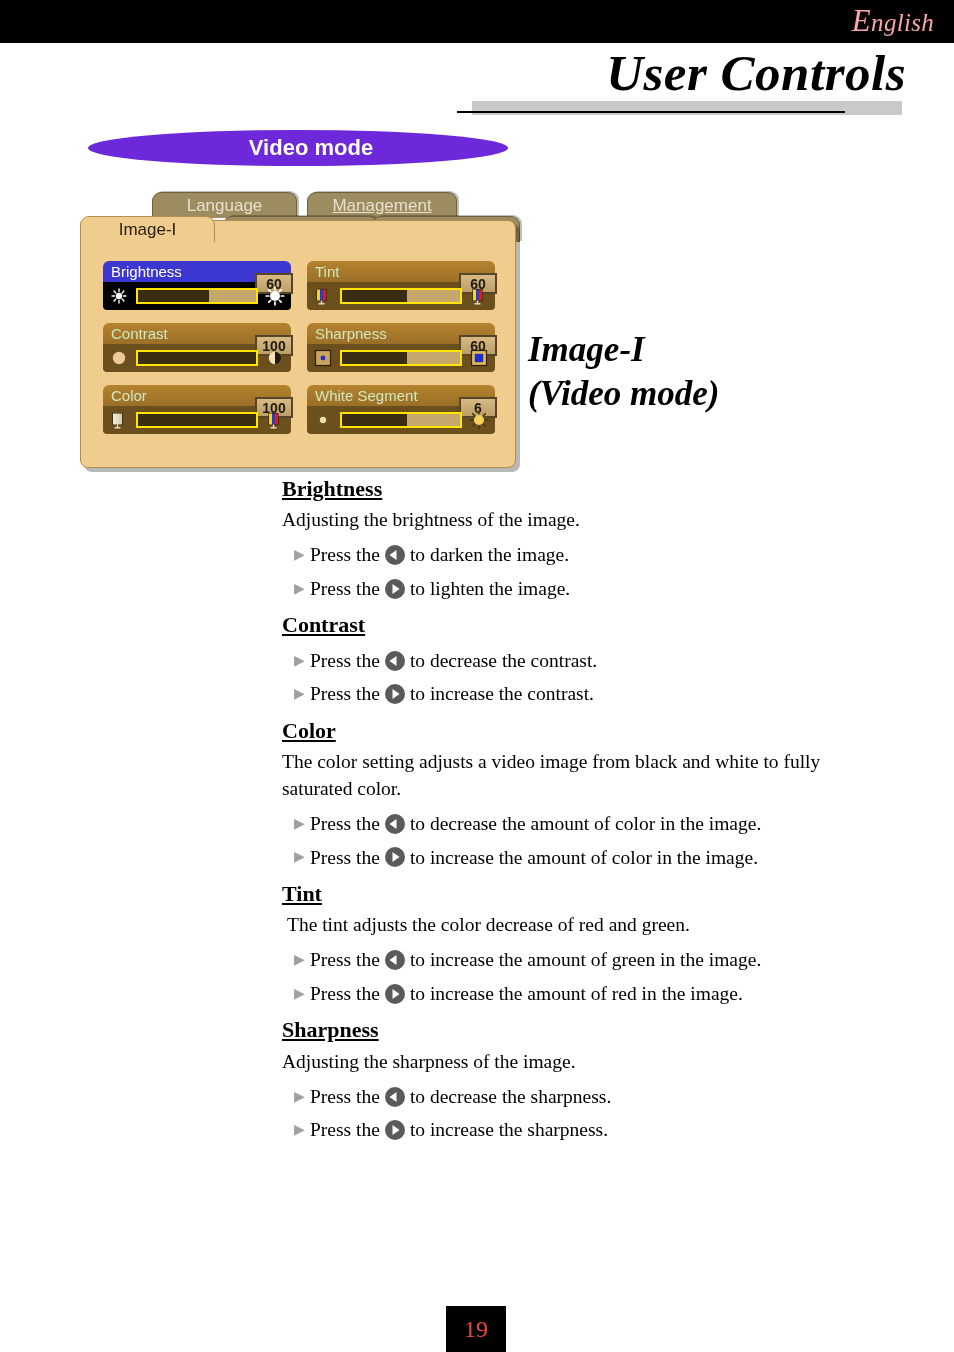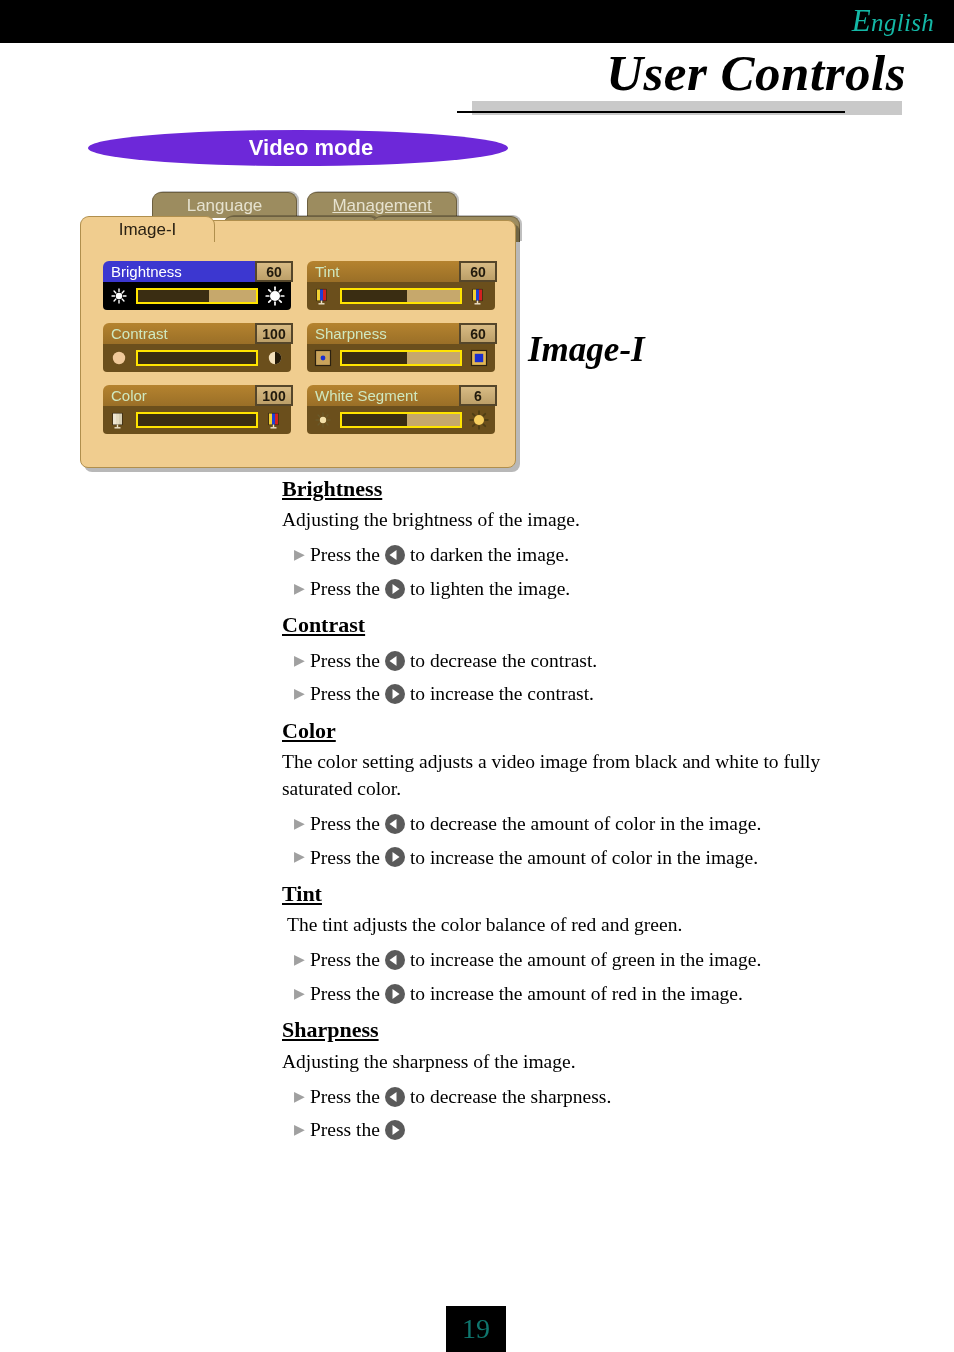--- a/index.html
+++ b/index.html
@@ -12,21 +12,21 @@
     overflow: hidden;
   }
 
   
   .header-band {
     position: absolute; left: 0; top: 0; width: 954px; height: 43px;
     background: #000000;
   }
   .header-lang {
     position: absolute; right: 20px; top: 3px;
-    color: #14b8a6;
+    color: #fca5a5;
     font-family: "Liberation Serif", serif;
     font-style: italic;
     font-size: 25px;
     letter-spacing: 0.3px;
   }
   .header-lang .cap { font-size: 31px; }
 
   
   .page-title {
     position: absolute; right: 48px; top: 44px;
@@ -131,21 +131,21 @@
   }
   .slider-name {
     padding-left: 8px;
     font-family: "Liberation Sans", sans-serif;
     font-size: 15px;
     color: #cfe8c0;
     line-height: 1;
   }
   .slider.selected .slider-name { color: #ffffff; }
   .slider-value {
-    position: absolute; right: -2px; top: 0;
+    position: absolute; right: -2px; top: 12px;
     width: 38px; height: 21px;
     background: linear-gradient(#d8bb84, #bc9f68);
     border: 2px solid #55462a;
     display: flex; align-items: center; justify-content: center;
     font-family: "Liberation Sans", sans-serif;
     font-weight: bold;
     font-size: 14px;
     color: #211a0d;
     line-height: 1;
   }
@@ -253,23 +253,23 @@
     border-left: 7px solid #ffffff;
     margin-left: 1.5px;
   }
 
   
   .page-num {
     position: absolute; left: 446px; top: 1306px;
     width: 60px; height: 46px;
     background: #000000;
     display: flex; align-items: center; justify-content: center;
-    color: #0f766e;
+    color: #ef4444;
     font-family: "Liberation Serif", serif;
-    font-size: 28px;
+    font-size: 24px;
     text-align: right;
   }
 </style>
 </head>
 <body>
 
 <div class="header-band">
   <div class="header-lang"><span class="cap">E</span><span>nglish</span></div>
 </div>
 
@@ -459,20 +459,21 @@
                 <line x1="15.384062043356593" y1="6.615937956643404" x2="17.222539674441617" y2="4.77746032555838" stroke="#4d3d14" stroke-width="1.8" stroke-linecap="round"></line>
               </svg></span>
           </div>
         </div>
       </div>
   </div>
 </div>
 
 <div class="fig-title">
   <div>Image-I</div>
+  <div>(Video mode)</div>
 </div>
 
 <div class="content" id="content">
     <div class="sec-block">
       <div><span class="sec-head">Brightness</span></div>
       <p class="para">Adjusting the brightness of the image.</p>
       <div class="bullets">
         <div class="bullet">
           <span class="bullet-marker">▶</span>
           <span>Press the</span>
@@ -517,21 +518,21 @@
         <div class="bullet">
           <span class="bullet-marker">▶</span>
           <span>Press the</span>
           <span class="btn-arrow right"></span>
           <span>to increase the amount of color in the image.</span>
         </div>
       </div>
     </div>
     <div class="sec-block">
       <div><span class="sec-head">Tint</span></div>
-      <p class="para indent">The tint adjusts the color balance of red and green.</p>
+      <p class="para indent">The tint adjusts the color decrease of red and green.</p>
       <div class="bullets">
         <div class="bullet">
           <span class="bullet-marker">▶</span>
           <span>Press the</span>
           <span class="btn-arrow left"></span>
           <span>to increase the amount of green in the image.</span>
         </div>
         <div class="bullet">
           <span class="bullet-marker">▶</span>
           <span>Press the</span>
@@ -547,20 +548,21 @@
         <div class="bullet">
           <span class="bullet-marker">▶</span>
           <span>Press the</span>
           <span class="btn-arrow left"></span>
           <span>to decrease the sharpness.</span>
         </div>
         <div class="bullet">
           <span class="bullet-marker">▶</span>
           <span>Press the</span>
           <span class="btn-arrow right"></span>
+          <span>to increase the sharpness.</span>
         </div>
       </div>
     </div>
   </div>
 
 <div class="page-num">
   <span>19</span>
 </div>
 
 </body></html>

